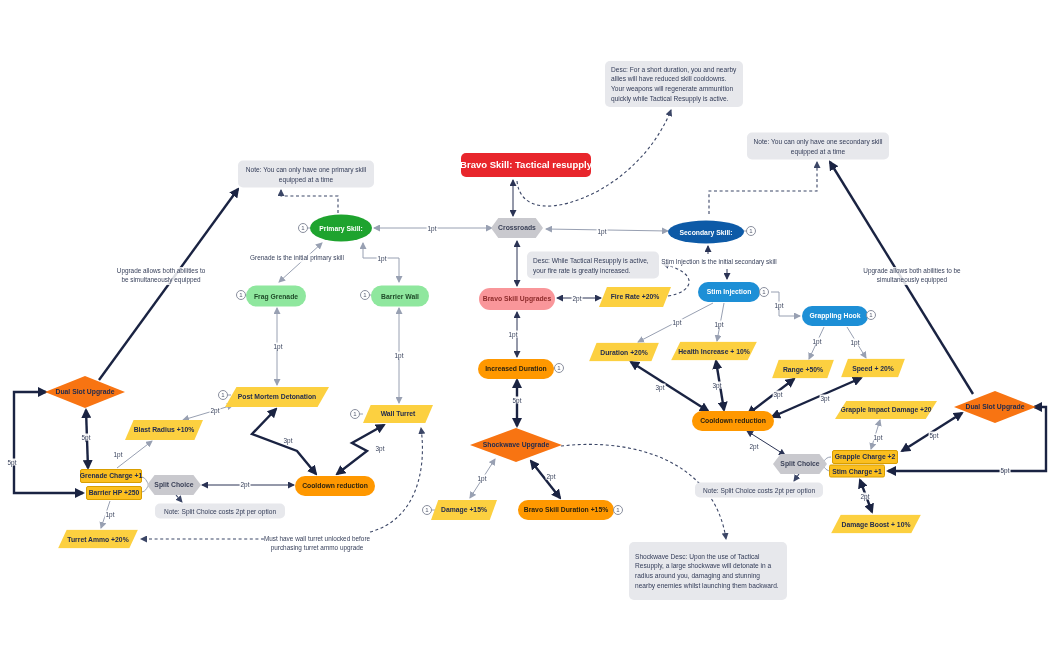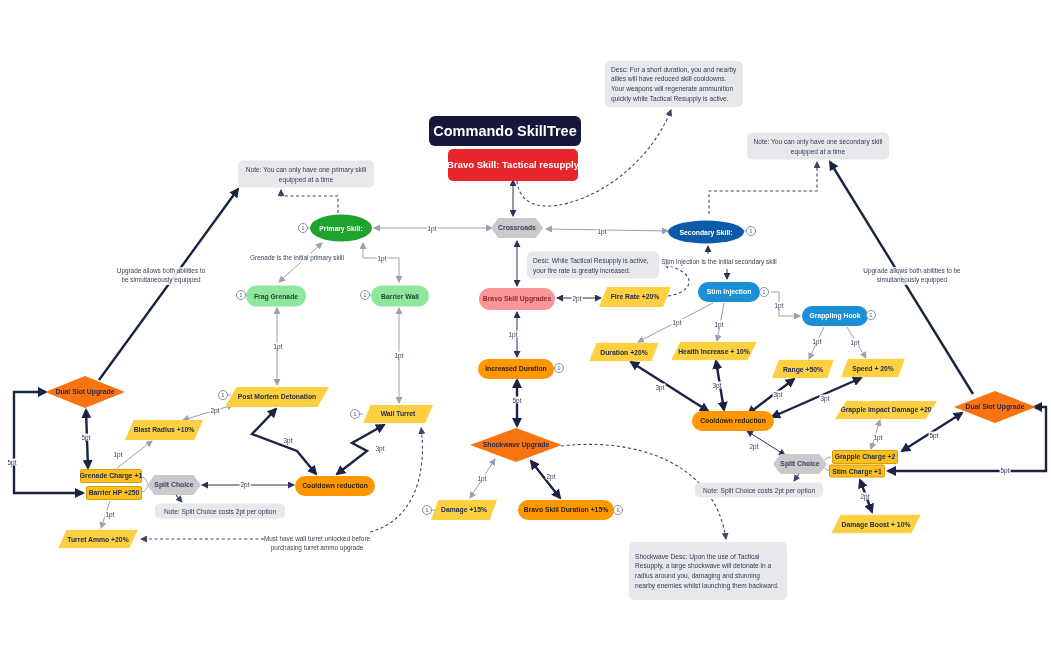--- a/index.html
+++ b/index.html
@@ -123,22 +123,21 @@
     <path class="eh" d="M709,214 V191 H817 V162" marker-end="url(#mh)"></path>
     <path class="eh" d="M517,181 C520,212 556,213 598,191 C636,170 660,138 671,110" marker-end="url(#mh)"></path>
     <path class="eh" d="M668,296 C694,292 700,273 663,264" marker-end="url(#mh)"></path>
     <path class="eh" d="M561,446 C640,437 715,465 726,539" marker-end="url(#mh)"></path>
     <path class="eh" d="M264,539 H141" marker-end="url(#mh)"></path>
     <path class="eh" d="M370,532 C415,520 427,472 421,428 marker" marker-end="url(#mh)"></path>
     <path class="eh" d="M176,495 L182,502" marker-end="url(#mh)"></path>
     <path class="eh" d="M799,474 L794,481" marker-end="url(#mh)"></path>
   </svg>
 
-  <div class="node title-box" style="left:505px;top:131px;width:152px;height:30px">Commando SkillTree</div>
-  <div class="node red-box z2" style="left:513px;top:165px;width:130px;height:32px">Bravo Skill: Tactical resupply</div>
+  <div class="node red-box z2" style="left:526px;top:165px;width:130px;height:24px">Bravo Skill: Tactical resupply</div>
 
   <div class="note left" style="left:674px;top:84px;width:138px;height:46px">Desc: For a short duration, you and nearby allies will have reduced skill cooldowns. Your weapons will regenerate ammunition quickly while Tactical Resupply is active.</div>
   <div class="note" style="left:818px;top:146px;width:142px;height:27px">Note: You can only have one secondary skill equipped at a time</div>
   <div class="note" style="left:306px;top:174px;width:136px;height:27px">Note: You can only have one primary skill equipped at a time</div>
   <div class="note left" style="left:593px;top:265px;width:132px;height:27px">Desc: While Tactical Resupply is active, your fire rate is greatly increased.</div>
   <div class="note" style="left:220px;top:511px;width:130px;height:15px">Note: Split Choice costs 2pt per option</div>
   <div class="note" style="left:759px;top:490px;width:128px;height:15px">Note: Split Choice costs 2pt per option</div>
   <div class="note left" style="left:708px;top:571px;width:158px;height:58px">Shockwave Desc: Upon the use of Tactical Resupply, a large shockwave will detonate in a radius around you, damaging and stunning nearby enemies whilst launching them backward.</div>
 
   <div class="node hex z2" style="left:517px;top:228px;width:52px;height:20px">Crossroads</div>

